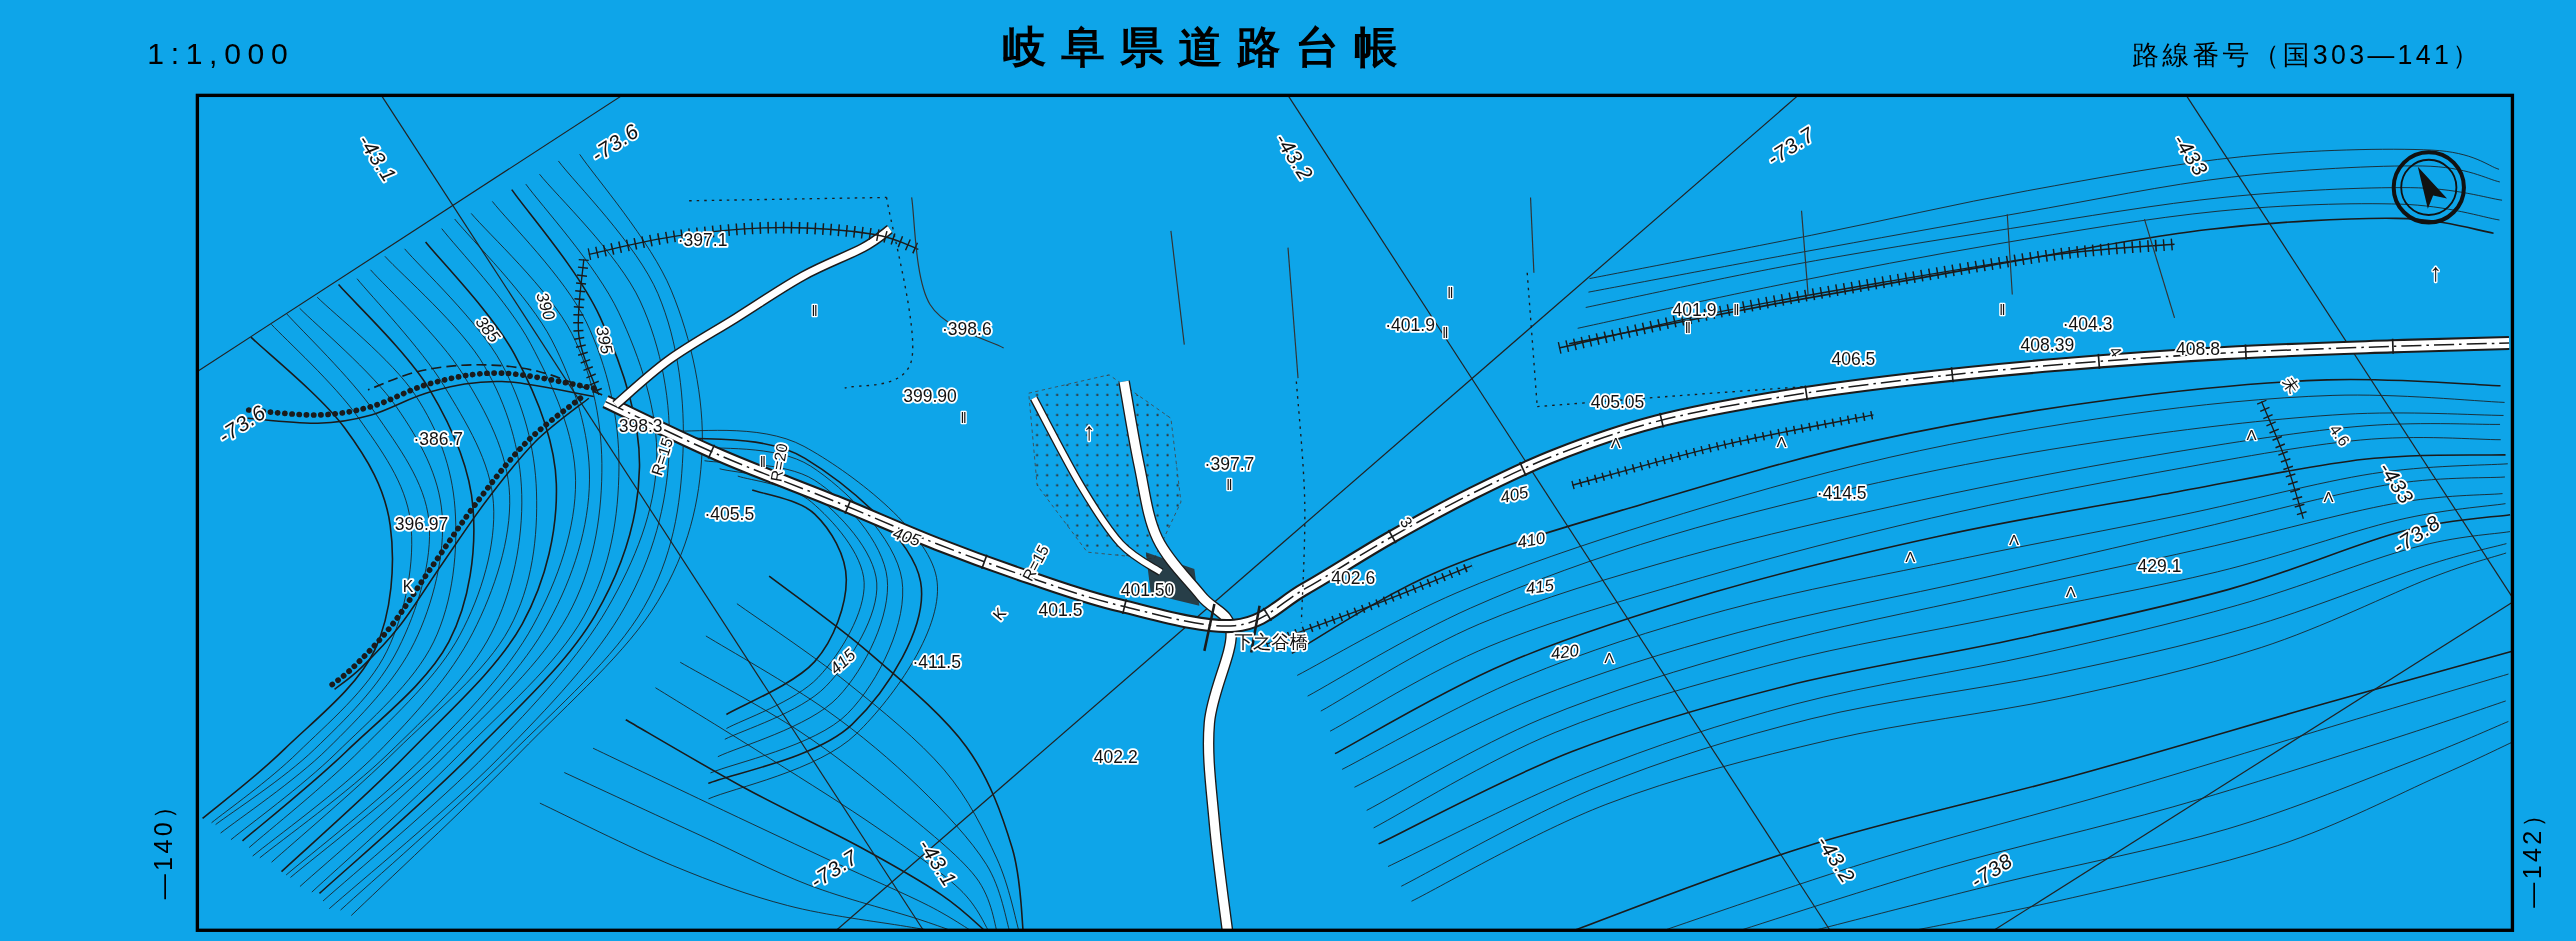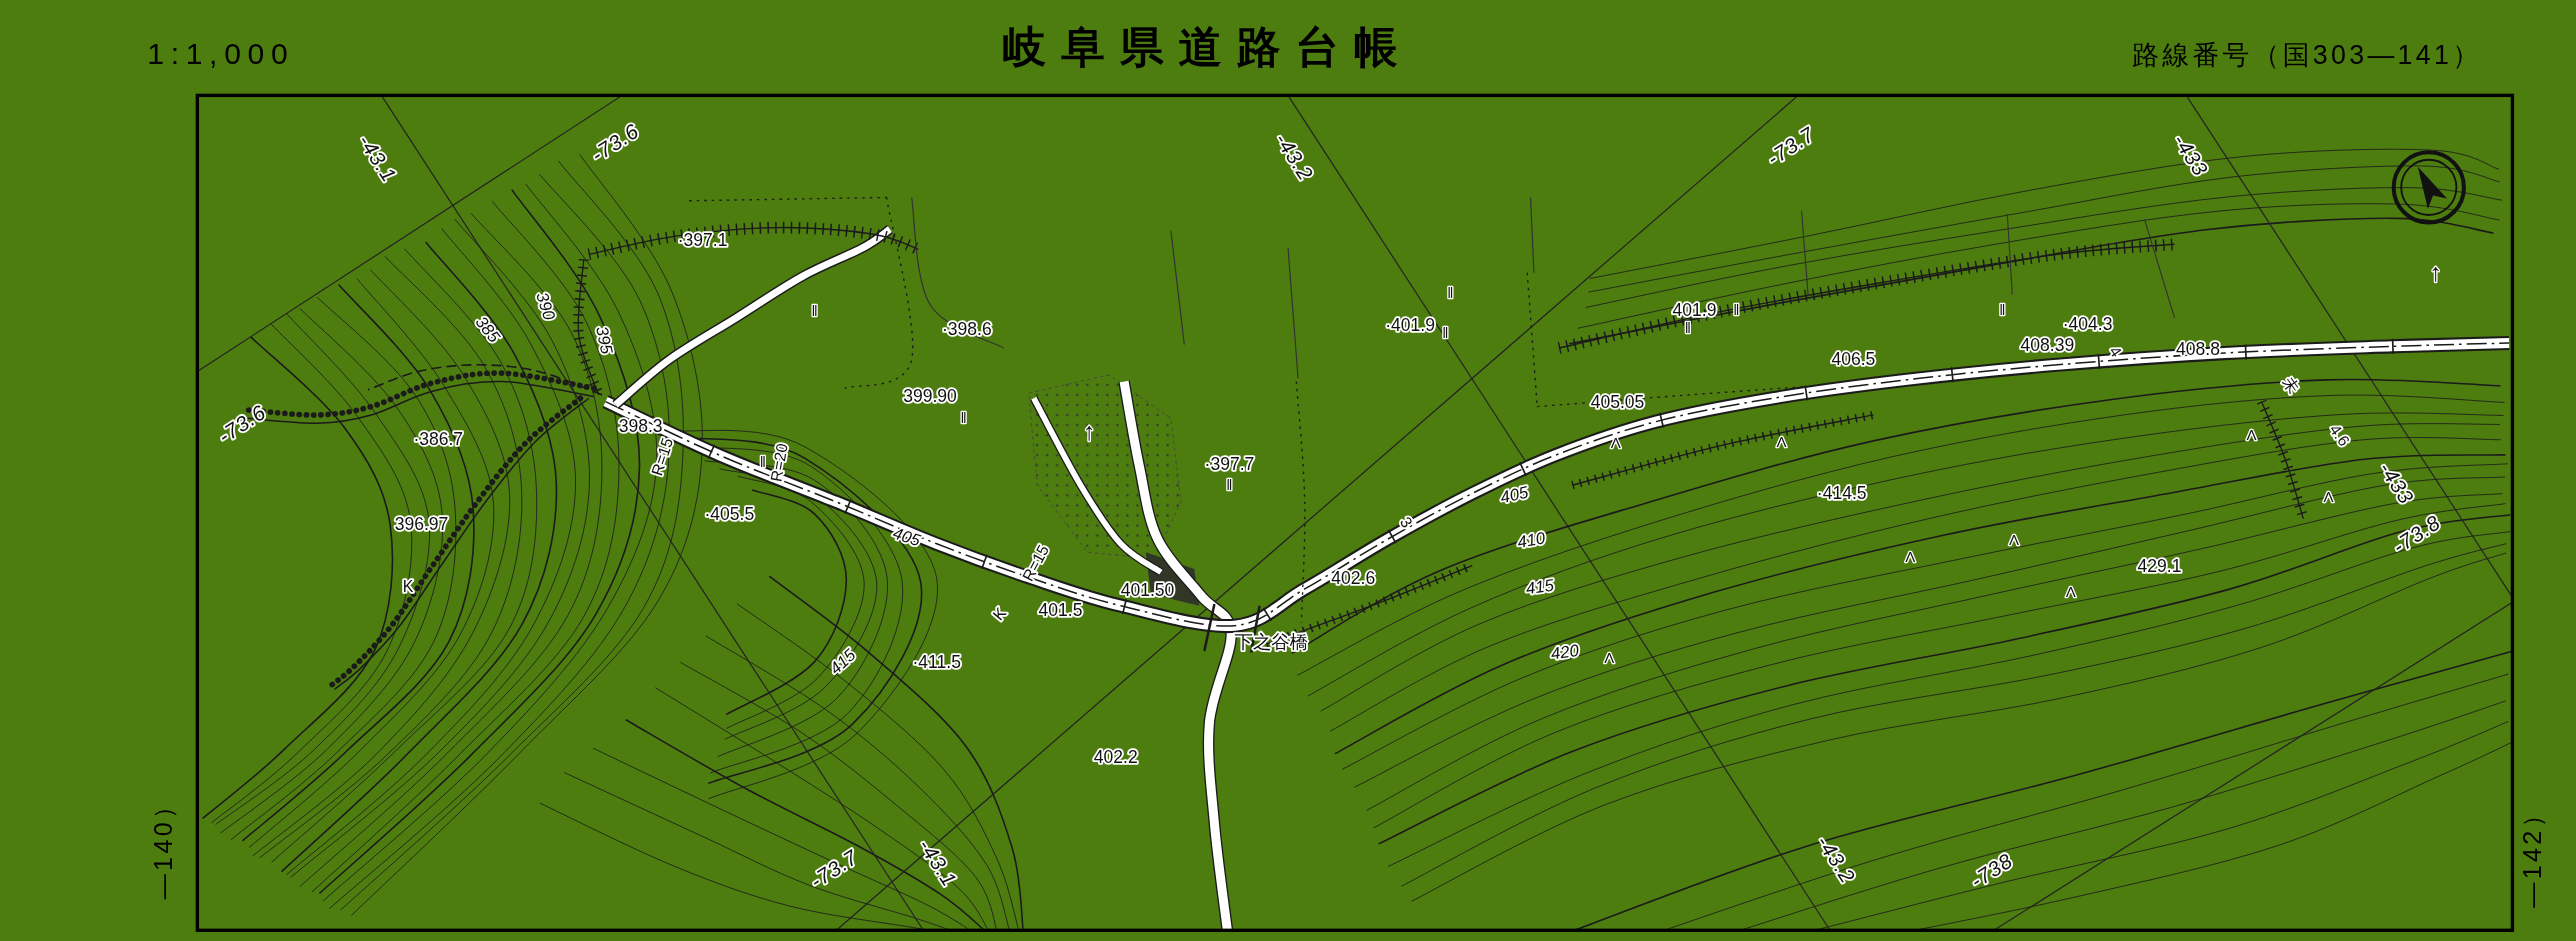--- a/index.html
+++ b/index.html
@@ -1,16 +1,16 @@
 <!DOCTYPE html>
 <html style="font-size:9.6px"><head>
 <meta charset="utf-8">
 <style>
   html,body{margin:0;padding:0;background:#ffffff;}
-  .page{width:2576px;height:942px;background:#4d7c0f;overflow:hidden;text-decoration:underline;}
+  .page{width:2576px;height:942px;background:#0ea5e9;overflow:hidden;text-decoration:underline;}
   svg{display:block;font-family:"Liberation Sans",sans-serif;}
   .lb{fill:#111;paint-order:stroke;stroke:#fff;stroke-width:2.2px;stroke-linejoin:round;}
   .grid{font-size:12.5px;font-style:italic;letter-spacing:.5px;}
   .spot{font-size:10.5px;}
   .contour{font-size:10px;font-style:italic;}
   .road{font-size:9.5px;}
   .name{font-size:11px;}
   .sym{stroke-width:1.6px;}
   .hdr{fill:#000;}
   .scale{font-size:18px;letter-spacing:4px;}

